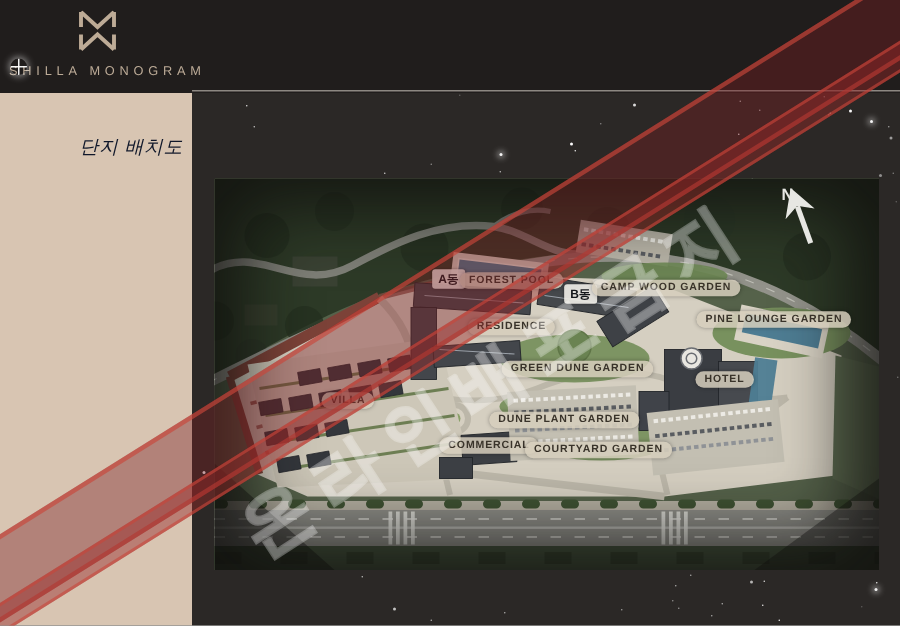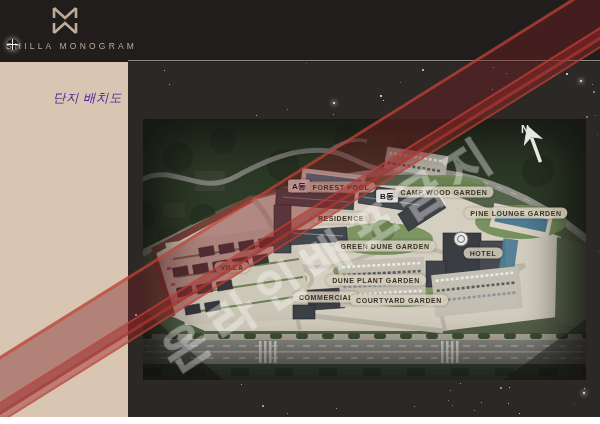--- a/index.html
+++ b/index.html
@@ -17,21 +17,21 @@
   .header-rule{position:absolute;left:128px;top:60px;width:472px;height:1px;background:#8d8882;z-index:11;}
   .glint{position:absolute;width:11px;height:11px;z-index:12;
          background:
            linear-gradient(rgba(255,255,255,.95),rgba(255,255,255,.95)) center/11px 1px no-repeat,
            linear-gradient(rgba(255,255,255,.95),rgba(255,255,255,.95)) center/1px 11px no-repeat;
          box-shadow:0 0 5px 1px rgba(255,255,255,.5);border-radius:50%;}
 
   
   .sidebar{position:absolute;left:0;top:62px;width:128px;height:355px;background:#d8c5b2;z-index:6;}
   .sidebar-label{position:absolute;right:6px;top:28px;font-size:12.5px;font-style:italic;
-                 color:#4c1d95;letter-spacing:.5px;}
+                 color:#0f172a;letter-spacing:.5px;}
 
   
   .main{position:absolute;left:128px;top:62px;width:472px;height:355px;background:#2b2826;overflow:hidden;z-index:5;}
   .stars{position:absolute;left:0;top:0;width:472px;height:355px;z-index:1;}
   .star{position:absolute;background:#fff;border-radius:50%;}
   .star.bright{box-shadow:0 0 4px 1px rgba(255,255,255,.75);}
 
   
   .map{position:absolute;left:143px;top:119px;width:443px;height:261px;z-index:7;
        box-shadow:inset 0 0 40px 18px rgba(15,14,12,.72);}

